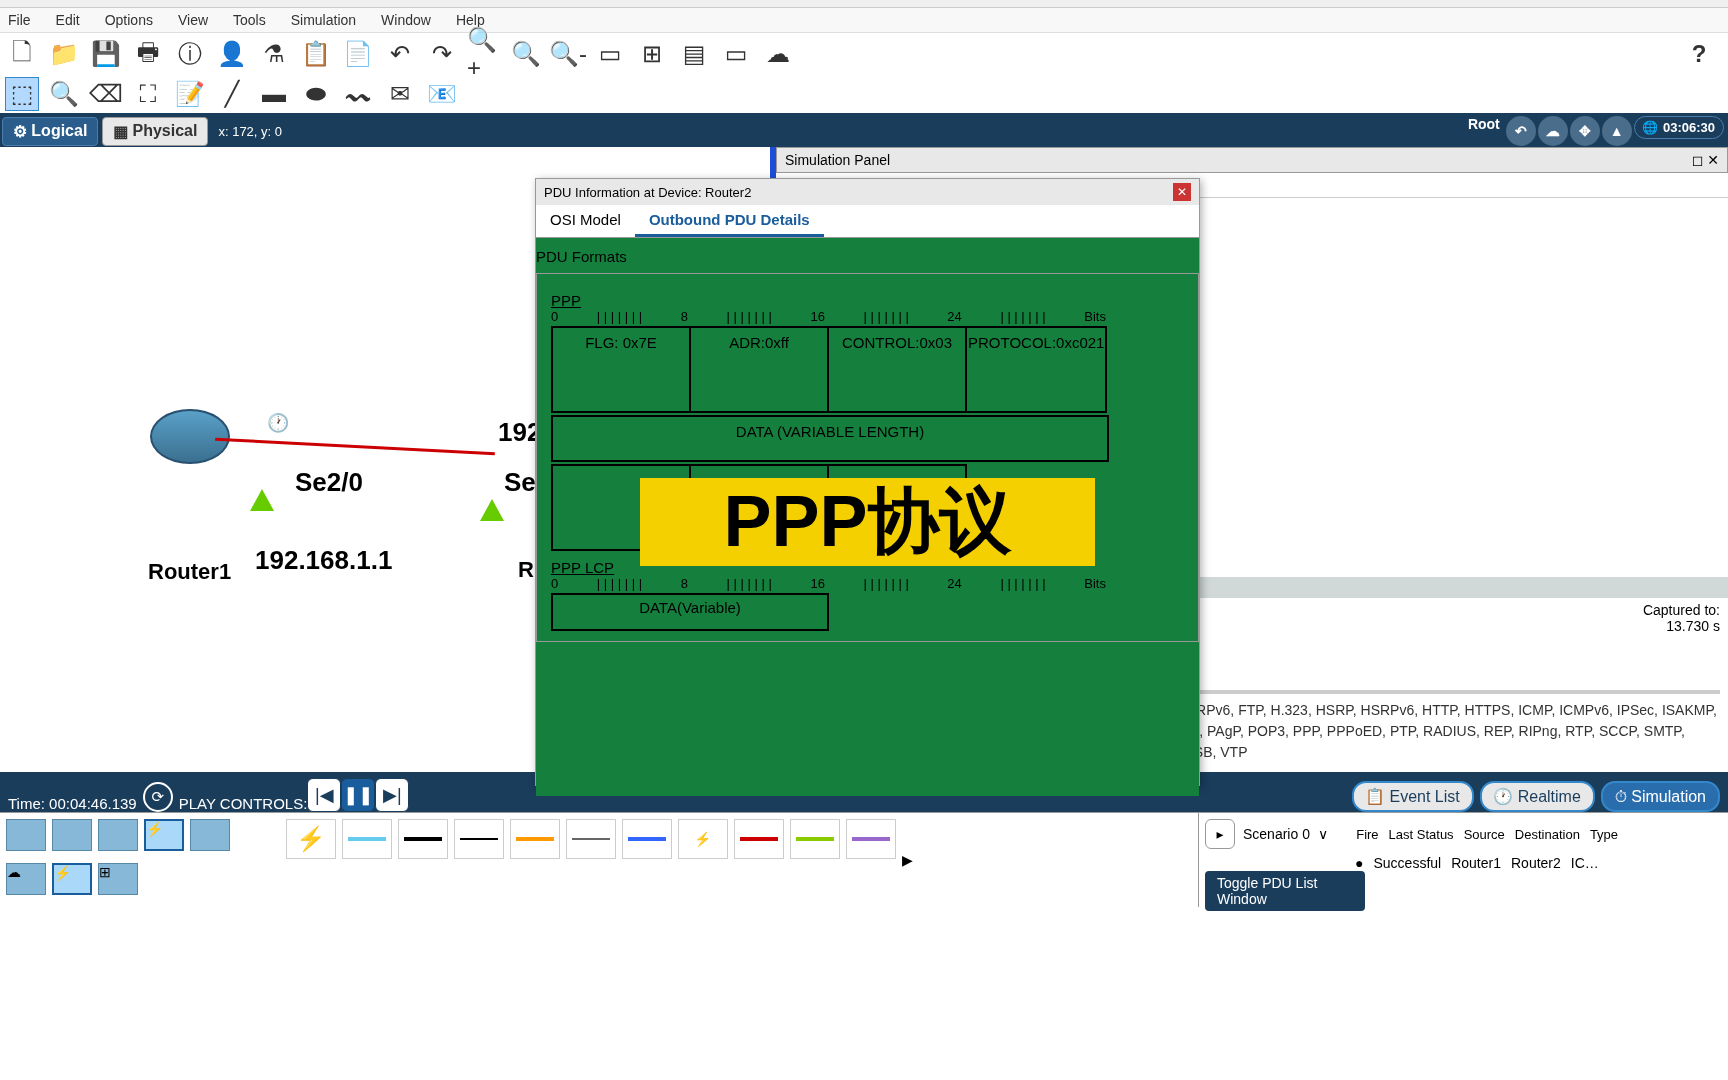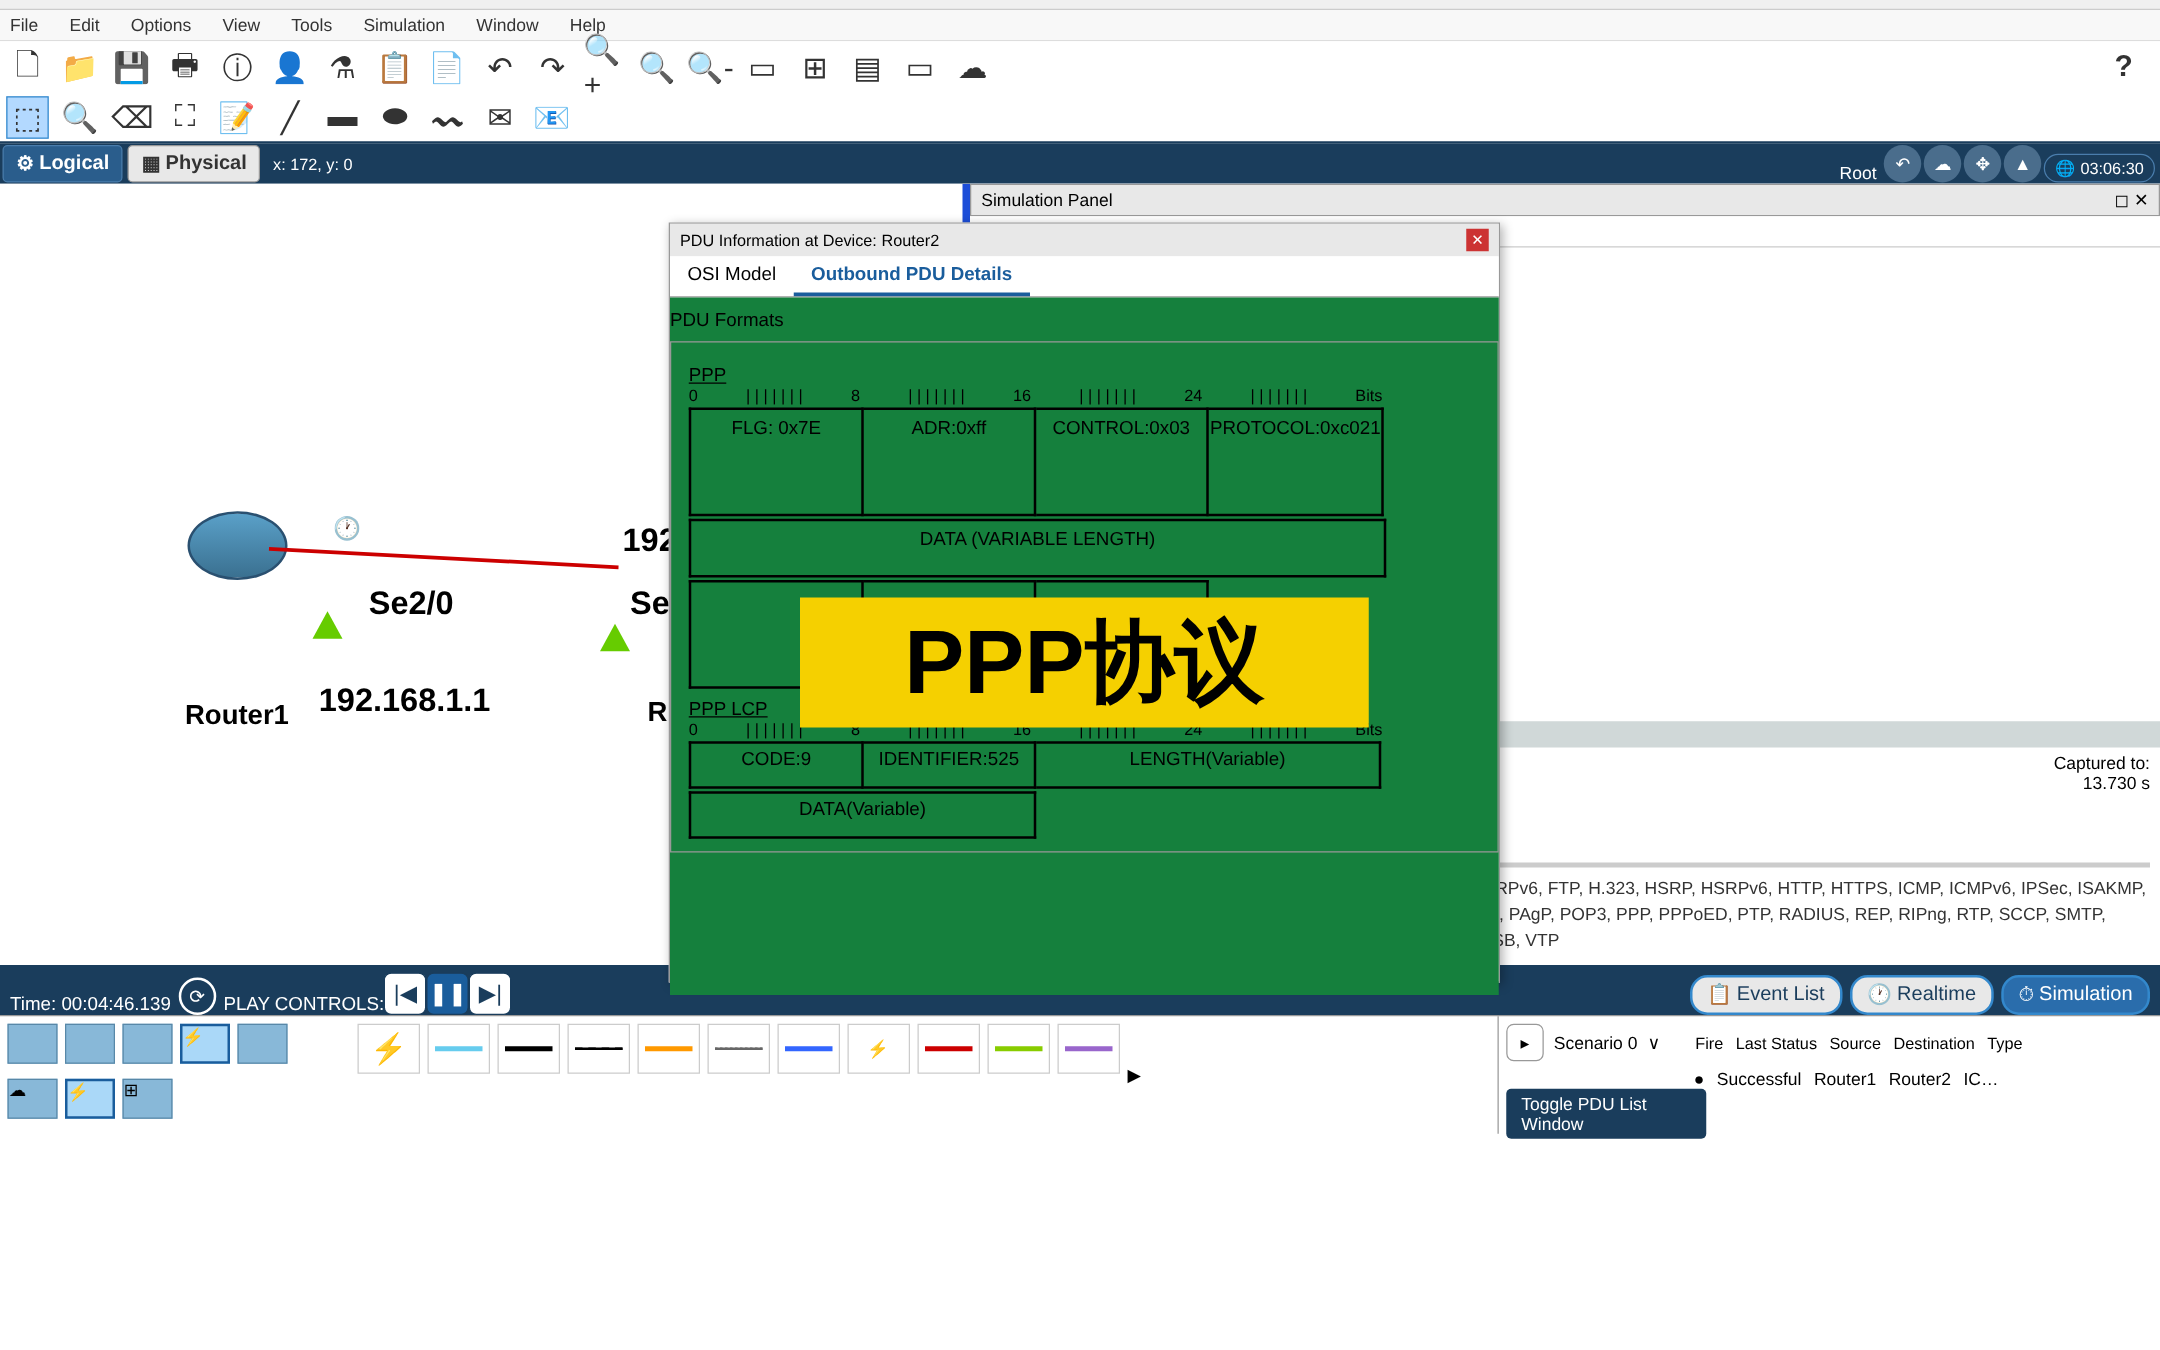--- a/index.html
+++ b/index.html
@@ -9,21 +9,21 @@
 .menu-item { cursor: pointer; }
 .toolbar1 { height: 42px; background: #fff; display: flex; align-items: center; padding-left: 5px; gap: 8px; }
 .toolbar1 .icon, .toolbar2 .icon { width: 34px; height: 34px; display: flex; align-items: center; justify-content: center; font-size: 24px; color: #333; cursor: pointer; }
 .help-icon { margin-left: auto; margin-right: 12px; font-size: 28px; font-weight: bold; }
 .toolbar2 { height: 40px; background: #fff; display: flex; align-items: center; padding-left: 5px; gap: 8px; border-bottom: 2px solid #1a3d5c; }
 .toolbar2 .icon.selected { background: #b3d9ff; border: 1px solid #3388cc; }
 .nav-bar { height: 32px; background: #1a3d5c; display: flex; align-items: center; color: #fff; }
 .nav-btn { background: #e8e8e8; color: #333; border: 1px solid #999; border-radius: 4px; padding: 4px 10px; margin: 0 2px; display: flex; align-items: center; gap: 4px; font-weight: bold; font-size: 16px; }
 .nav-btn.active { background: #2a5d8c; color: #fff; border-color: #4a7dac; }
 .coords { color: #fff; font-size: 13px; margin-left: 8px; }
-.nav-right { margin-left: auto; display: flex; align-items: flex-end; gap: 2px; padding-right: 4px; }
+.nav-right { margin-left: auto; display: flex; align-items: flex-start; gap: 2px; padding-right: 4px; font-weight: bold; }
 .nav-right .circle { width: 30px; height: 30px; background: #4a6d8c; border-radius: 50%; display: flex; align-items: center; justify-content: center; color: #fff; }
 .root-label { color: #fff; margin-right: 4px; }
 .time-box { background: #1a3d5c; border: 1px solid #4a7dac; border-radius: 12px; padding: 3px 8px; color: #fff; font-size: 13px; display: flex; align-items: center; gap: 4px; }
 .workspace { position: relative; height: 625px; background: #fff; overflow: hidden; }
 .router-icon { position: absolute; left: 150px; top: 262px; width: 80px; height: 55px; background: linear-gradient(#5aa0c8, #3a7090); border-radius: 50%; border: 2px solid #2a5070; }
 .router-label { position: absolute; font-size: 22px; font-weight: bold; }
 .ip-label { position: absolute; font-size: 26px; font-weight: bold; }
 .serial-label { position: absolute; font-size: 26px; font-weight: bold; }
 .clock-icon { position: absolute; left: 267px; top: 265px; font-size: 18px; }
 .link-line { position: absolute; left: 215px; top: 298px; width: 280px; height: 3px; background: #cc0000; transform: rotate(3deg); }
@@ -56,21 +56,21 @@
 .pdu-tab.active { color: #1a5d9c; font-weight: bold; border-bottom: 3px solid #1a5d9c; }
 .pdu-body { padding: 10px 0; background: #15803d; height: 558px; overflow: auto; }
 .pdu-section-title { font-size: 15px; margin-bottom: 8px; }
 .ppp-label { text-decoration: underline; font-size: 15px; margin-top: 8px; margin-left: 4px; }
 .bit-ruler { display: flex; font-size: 13px; margin-left: 4px; align-items: flex-end; width: 555px; justify-content: space-between; }
 .bit-ruler span { }
 .field-grid { border-collapse: collapse; margin-top: 2px; margin-left: 4px; }
 .field-grid td { border: 2px solid #000; height: 85px; text-align: center; font-size: 15px; vertical-align: top; padding-top: 6px; }
 .field-grid2 td { height: 45px; }
 .field-grid3 td { height: 36px; padding-top: 4px; }
-.overlay-banner { position: absolute; left: 640px; top: 478px; width: 455px; height: 104px; background: #f5d000; display: flex; align-items: center; justify-content: center; font-size: 72px; font-weight: bold; z-index: 100; }
+.overlay-banner { position: absolute; left: 640px; top: 478px; width: 455px; height: 88px; background: #f5d000; display: flex; align-items: center; justify-content: center; font-size: 72px; font-weight: bold; z-index: 100; }
 .bottom-bar1 { height: 40px; background: #1a3d5c; display: flex; align-items: flex-end; color: #fff; padding: 0 8px; font-size: 15px; }
 .bottom-bar1 .play-btn { width: 34px; height: 34px; }
 .bottom-bar1 .refresh { width: 30px; height: 30px; border: 2px solid #fff; border-radius: 50%; margin: 0 6px; display: flex; align-items: center; justify-content: center; }
 .mode-btn { background: #e8e8e8; border: 2px solid #3388cc; border-radius: 14px; padding: 4px 12px; margin-left: 6px; color: #1a3d5c; font-size: 16px; display: flex; align-items: center; gap: 4px; }
 .mode-btn.active { background: #2a6dac; color: #fff; }
 .bottom-bar2 { height: 95px; background: #fff; display: flex; border-top: 1px solid #999; }
 .device-grid { display: flex; flex-wrap: wrap; width: 280px; padding: 6px; gap: 6px; }
 .dev-icon { width: 40px; height: 32px; background: #88b8d8; border: 1px solid #5888a8; }
 .dev-icon.sel { border: 2px solid #1a5d9c; background: #aad8f8; }
 .conn-grid { display: flex; padding: 6px; gap: 6px; align-items: flex-start; }
@@ -351,29 +351,20 @@
           <span>| | | | | | |</span>
         <span>16</span>
           <span>| | | | | | |</span>
         <span>24</span>
           <span>| | | | | | |</span>
         <span>Bits</span>
       </div>
       <table class="field-grid field-grid3">
         <tbody>
             <tr>
-          <td style="width:138px">CODE:9</td>
-          <td style="width:138px">IDENTIFIER:525</td>
-          <td style="width:276px">LENGTH(Variable)</td>
-        </tr>
-      </tbody>
-        </table>
-      <table class="field-grid field-grid3">
-        <tbody>
-            <tr>
               <td style="width:276px">DATA(Variable)</td>
             </tr>
       </tbody>
         </table>
     </div>
   </div>
 </div>
 
 <div class="overlay-banner">PPP协议</div>
 

